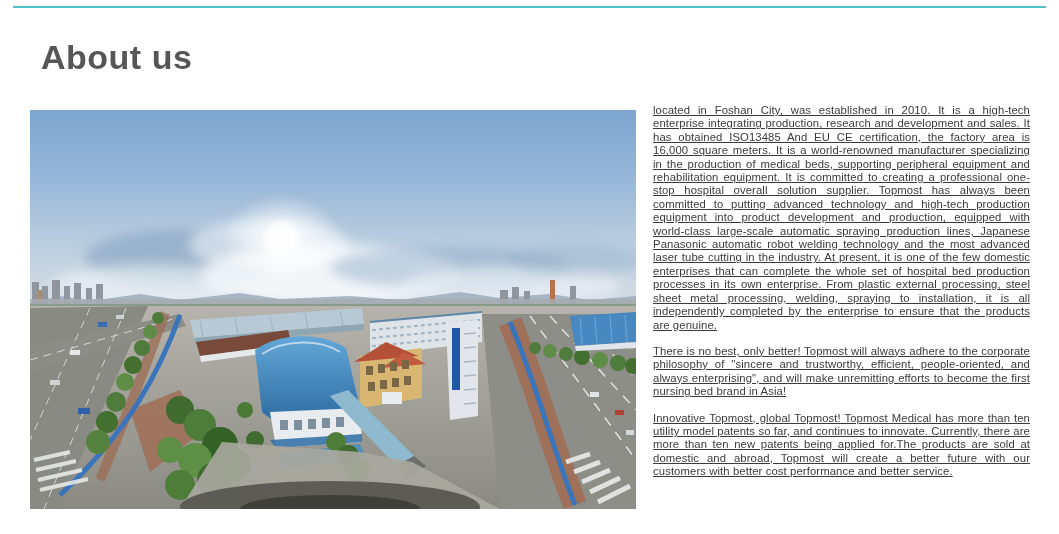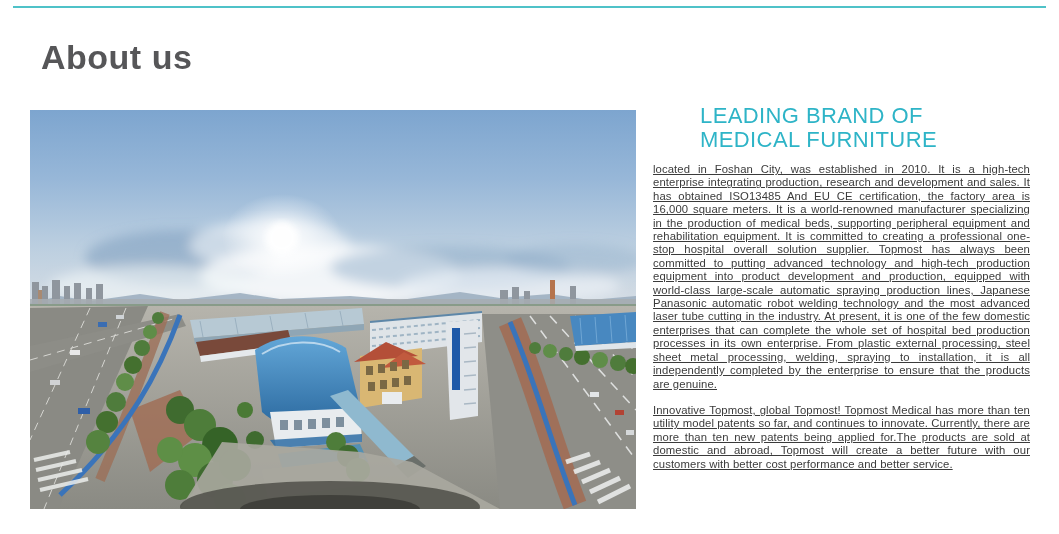--- a/index.html
+++ b/index.html
@@ -286,23 +286,20 @@
           <line x1="6" y1="360" x2="46" y2="351"></line>
         <line x1="8" y1="370" x2="52" y2="360"></line>
           <line x1="10" y1="380" x2="58" y2="369"></line>
       </g>
       <ellipse cx="300" cy="397" rx="150" ry="26" fill="#4a4a44" opacity="0.8"></ellipse>
       <ellipse cx="300" cy="399" rx="90" ry="14" fill="#3a3a35" opacity="0.8"></ellipse>
     </svg>
   </div>
 
   <div class="content">
-    <h2 class="section-heading">
-      <span>LEADING BRAND OF</span><br>
-      <span>MEDICAL FURNITURE</span>
-    </h2>
     <div class="paragraphs">
       <p>located in Foshan City, was established in 2010.  It is a high-tech enterprise integrating production, research and development and sales. It has obtained ISO13485 And EU CE certification, the  factory area is 16,000 square meters. It is a world-renowned manufacturer specializing in the production of medical beds, supporting peripheral equipment and rehabilitation equipment. It is committed to creating a professional one-stop hospital overall solution supplier. Topmost has always been committed to putting advanced technology and high-tech production equipment into product development and production, equipped with world-class large-scale automatic spraying production lines, Japanese Panasonic automatic robot welding technology and the most advanced laser tube cutting in the industry. At present, it is one of the few domestic enterprises that can complete the whole set of hospital bed production processes in its own enterprise. From plastic external processing, steel sheet metal processing, welding, spraying to installation, it is all independently completed by the enterprise to ensure that the products are genuine.</p>
+      <p>There is no best, only better! Topmost will always adhere to the corporate philosophy of "sincere and trustworthy, efficient, people-oriented, and always enterprising", and will make unremitting efforts to become the first nursing bed brand in Asia!</p>
       <p>Innovative Topmost, global Topmost! Topmost Medical has more than ten utility model patents so far, and continues to innovate. Currently, there are more than ten new patents being applied for.The products are sold at domestic  and abroad, Topmost will create a better future with our customers with better cost performance and better service.</p>
     </div>
   </div>
 
 </div>
 
 </body></html>

